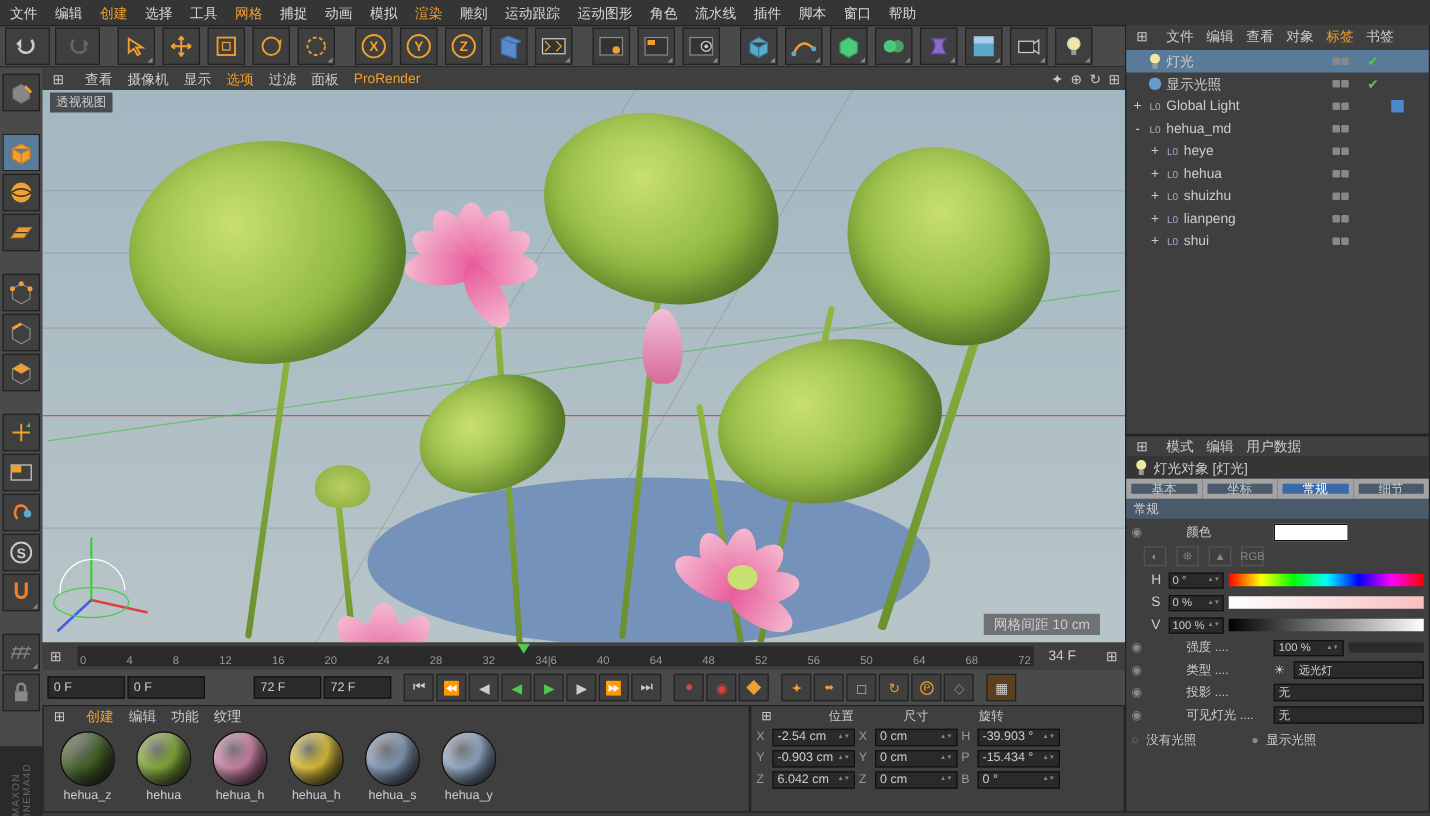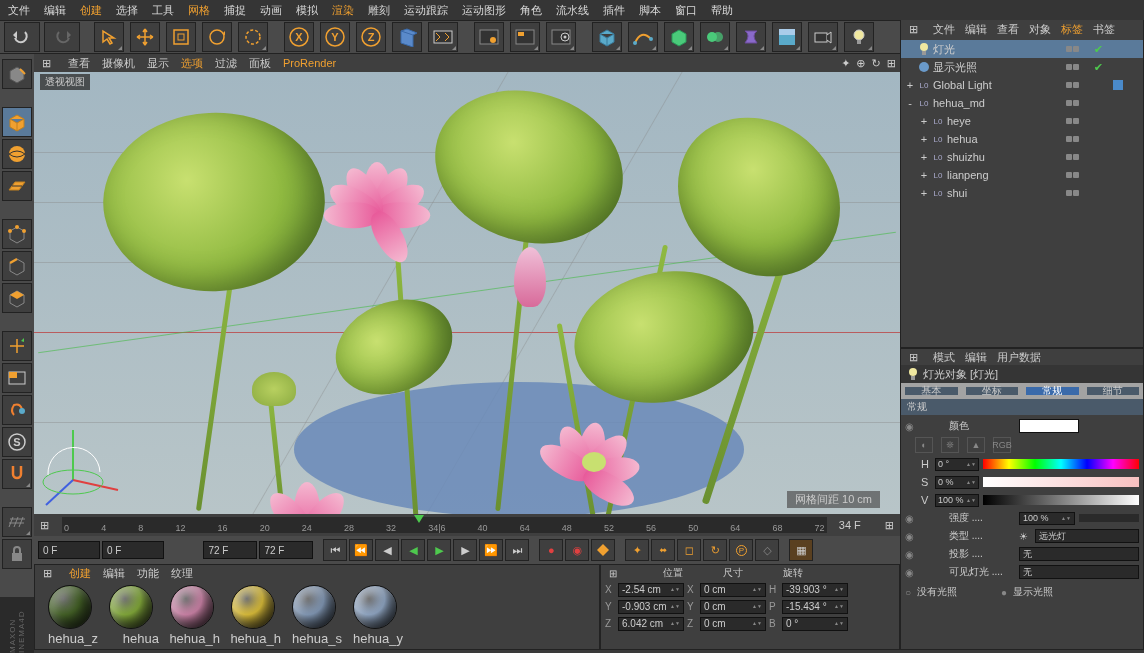--- a/index.html
+++ b/index.html
@@ -47,21 +47,21 @@
 .tr-btn { width: 24px; height: 22px; background: #3f3f3f; border: 1px solid #222; display: flex; align-items: center; justify-content: center;}
 .tr-sep{width:6px;}
 
 
 .mat-panel { position: absolute; left: 34px; top: 564px; width: 566px; height: 86px; background: #3f3f3f; border:1px solid #222;}
 .mat-menu { height: 16px; display: flex; align-items: center; gap: 12px; padding: 0 8px; }
 .mat-menu span.hl { color: #f0a030; }
 .mat-list { display: flex; gap: 3px; padding: 4px 6px;}
 .mat-item { width: 58px; display:flex; flex-direction:column; align-items:center; gap:2px;}
 .mat-ball { width: 44px; height: 44px; border-radius: 50%; border:1px solid #111; box-shadow:inset -8px -8px 14px rgba(0,0,0,.5), inset 6px 6px 10px rgba(255,255,255,.3);}
-.mat-name { font-size: 13px; color: #ccc; width:56px; text-align:right; white-space:nowrap; overflow:hidden;}
+.mat-name { font-size: 10px; color: #ccc; width:56px; text-align:center; white-space:nowrap; overflow:hidden;}
 
 
 .coord-panel { position: absolute; left: 600px; top: 564px; width: 300px; height: 86px; background: #3f3f3f; border:1px solid #222; font-size:10px;}
 .coord-hdr{height:16px;display:flex;align-items:center;padding:0 8px;gap:40px;}
 .coord-row{display:flex;align-items:center;height:17px;padding:0 4px;gap:3px;}
 .coord-row label{width:10px;color:#999;}
 .coord-field{width:66px;height:14px;background:#2a2a2a;border:1px solid #111;padding:0 3px;display:flex;align-items:center;justify-content:space-between;}
 .spin{display:flex;flex-direction:column;font-size:5px;line-height:5px;color:#888;}
 
 

